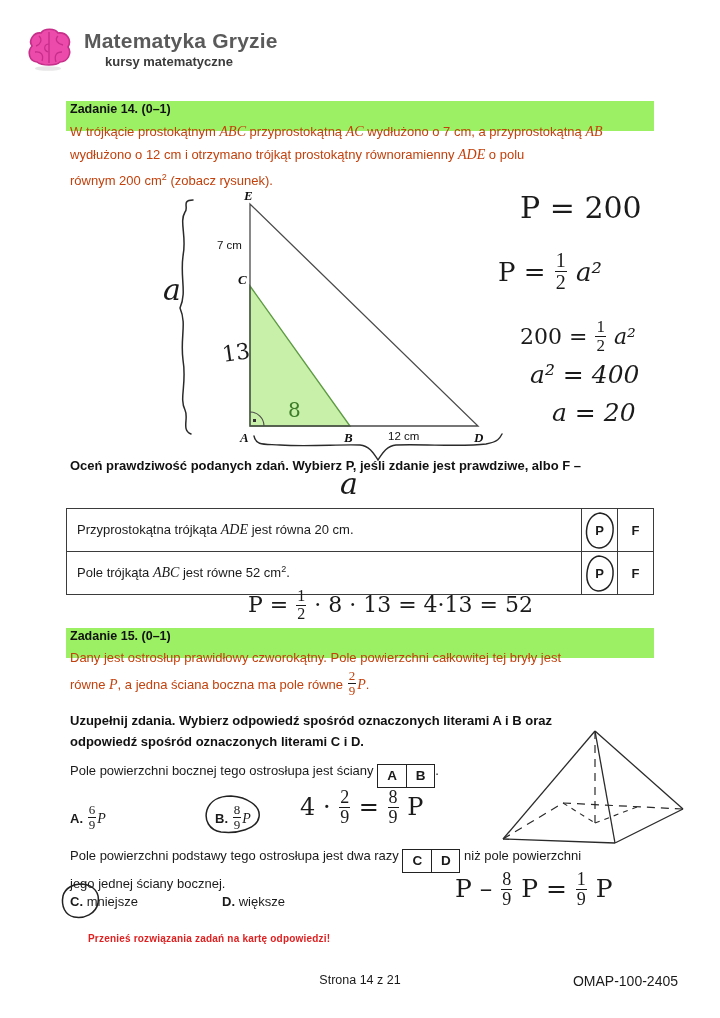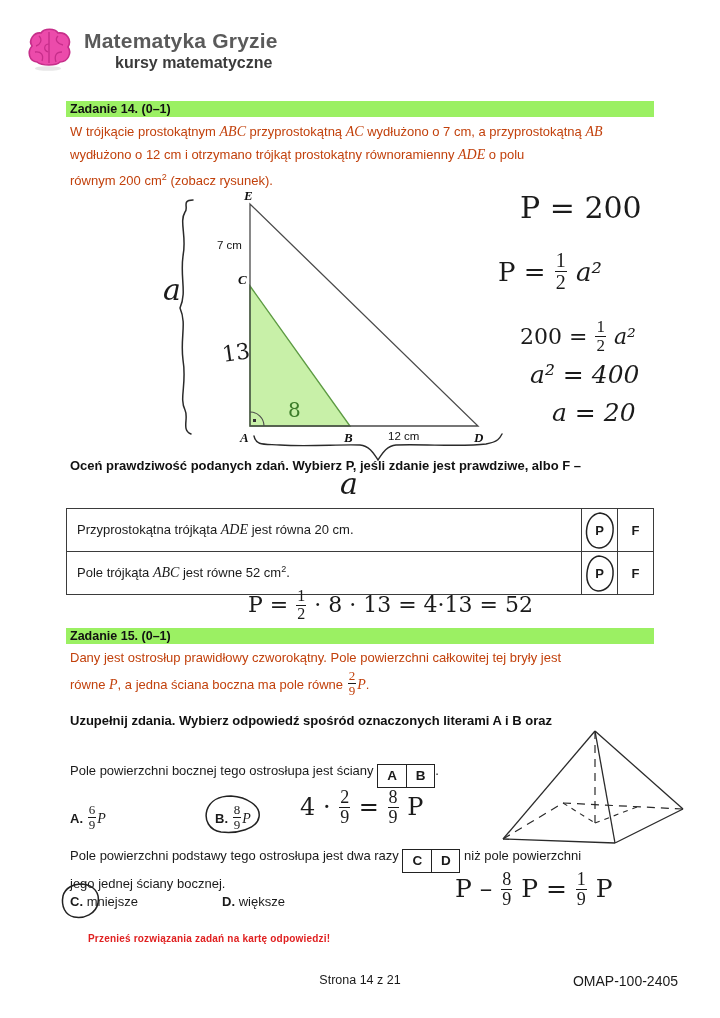--- a/index.html
+++ b/index.html
@@ -19,27 +19,27 @@
   }
   .brand-logo{
     position:absolute; left:22px; top:24px; width:54px; height:52px;
   }
   .brand-title{
     position:absolute; left:84px; top:29px;
     font-size:21px; font-weight:bold; color:#5a5a5a;
     letter-spacing:.2px;
   }
   .brand-sub{
-    position:absolute; left:115px; top:54px;
-    font-size:16px; font-weight:bold; color:#3b3b3b;
+    position:absolute; left:105px; top:54px;
+    font-size:13px; font-weight:bold; color:#3b3b3b;
   }
 
   
   .task-bar{
-    position:absolute; left:66px; width:588px; height:16px;
+    position:absolute; left:66px; width:588px; height:30px;
     background:#9bf063;
     font-size:12.5px; font-weight:bold; color:#111;
     padding-left:4px; line-height:17px;
   }
   #bar14{ top:101px; }
   #bar15{ top:628px; }
 
   
   .para{
     position:absolute; left:70px; width:586px;
@@ -286,20 +286,21 @@
 
 <div class="para" id="p15a">
   <div>Dany jest ostrosłup prawidłowy czworokątny. Pole powierzchni całkowitej tej bryły jest</div>
   <div style="line-height:30px;">
     <span>równe </span><span class="it">P</span><span>, a jedna ściana boczna ma pole równe </span><span class="frac" style="font-size:13px;"><span class="num">2</span><span class="den">9</span></span><span class="it">P</span><span>.</span>
   </div>
 </div>
 
 <div class="instr" id="instr15">
   <div>Uzupełnij zdania. Wybierz odpowiedź spośród oznaczonych literami A i B oraz</div>
+  <div>odpowiedź spośród oznaczonych literami C i D.</div>
 </div>
 
 <div class="pyramid">
   <svg width="210" height="130" viewBox="0 0 210 130">
     <path d="M108 4 L16 112" fill="none" stroke="#2a2a2a" stroke-width="1.3"></path>
     <path d="M108 4 L196 82" fill="none" stroke="#2a2a2a" stroke-width="1.3"></path>
     <path d="M108 4 L128 116" fill="none" stroke="#2a2a2a" stroke-width="1.3"></path>
     <path d="M16 112 L128 116" fill="none" stroke="#2a2a2a" stroke-width="1.3"></path>
     <path d="M128 116 L196 82" fill="none" stroke="#2a2a2a" stroke-width="1.3"></path>
     <path d="M108 4 L108 96" fill="none" stroke="#2a2a2a" stroke-width="1.2" stroke-dasharray="8 6"></path>

